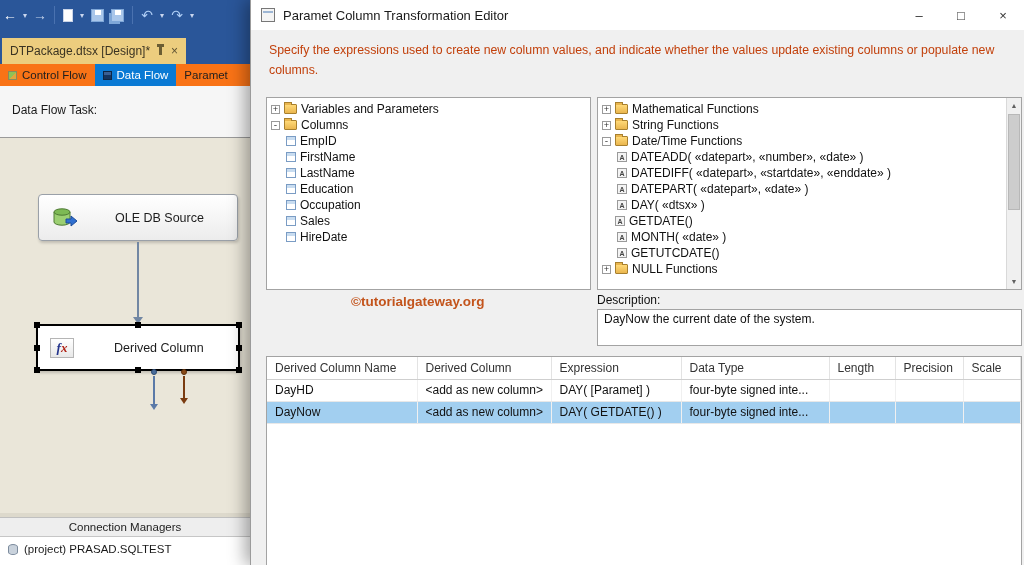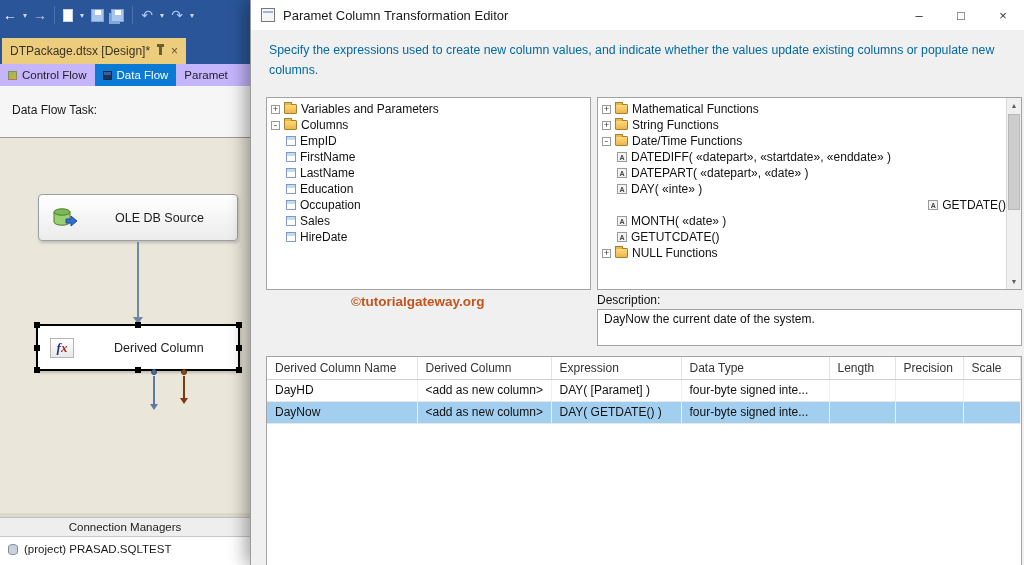--- a/index.html
+++ b/index.html
@@ -17,21 +17,21 @@
   .shape-floppy::before { content: ""; position: absolute; left: 3px; top: 0; width: 6px; height: 5px; background: #fff; }
   .shape-floppy-all { width: 13px; height: 13px; background: #a9c6ea; border: 1px solid #7fa7d8; position: relative; box-shadow: -3px 3px 0 -1px #7fa7d8; }
   .shape-floppy-all::before { content: ""; position: absolute; left: 3px; top: 0; width: 6px; height: 5px; background: #fff; }
 
   .doc-tab-row { position: absolute; left: 2px; top: 38px; display: flex; }
   .doc-tab { display: flex; align-items: center; gap: 6px; height: 26px; padding: 0 8px; background: #eccd7e; color: #3a3322; font-size: 12px; }
   .pin-icon { width: 3px; height: 8px; background: #6b5d33; position: relative; margin: 0 3px; }
   .pin-icon::before { content: ""; position: absolute; top: -3px; left: -2px; width: 7px; height: 3px; background: #6b5d33; }
   .doc-tab-close { font-size: 12px; color: #5d5232; }
 
-  .design-tabs { position: absolute; left: 0; top: 64px; width: 296px; height: 22px; background: #c4b5fd; display: flex; font-size: 11.5px; color: #1e1e1e; overflow: hidden; }
+  .design-tabs { position: absolute; left: 0; top: 64px; width: 296px; height: 22px; background: #f97316; display: flex; font-size: 11.5px; color: #1e1e1e; overflow: hidden; }
   .design-tab { display: flex; align-items: center; gap: 5px; padding: 0 8px; white-space: nowrap; }
   .design-tab.active { background: #0a7ad4; color: #fff; }
   .cf-icon { width: 9px; height: 9px; border: 1px solid #8a8a5a; background: linear-gradient(135deg,#8fc255 50%, #e0a63e 50%); }
   .cube-icon { width: 9px; height: 9px; background: linear-gradient(#3a5f92 40%, #16355d 40%); border: 1px solid #0d2744; }
 
   .task-row { position: absolute; left: 0; top: 86px; width: 250px; height: 51px; background: #f6f6f6; }
   .task-label { position: absolute; left: 12px; top: 17px; font-size: 12px; color: #1a1a1a; }
   .task-combo { position: absolute; left: 110px; top: 12px; width: 140px; height: 25px; background: #fff; border: 1px solid #8ca6c6; display: flex; align-items: center; gap: 5px; padding: 0 6px; font-size: 12px; color: #1a1a1a; overflow: hidden; }
 
   .surface { position: absolute; left: 0; top: 137px; width: 250px; bottom: 52px; background: #eae6d9; border-top: 1px solid #9a9a9a; }
@@ -62,21 +62,21 @@
   .db-icon { width: 10px; height: 11px; background: #c9d2dc; border: 1px solid #7c8b9d; border-radius: 5px / 3px; }
 
   
   .dialog { position: absolute; left: 250px; top: 0; width: 774px; height: 565px; background: #f0f0f0; border-left: 1px solid #9b9b9b; box-shadow: -5px 0 16px rgba(0,0,0,0.35); }
   .titlebar { height: 30px; background: #fff; display: flex; align-items: center; padding-left: 10px; gap: 8px; }
   .dialog-icon { width: 14px; height: 14px; border: 1px solid #777; background: #f4f4f4; position: relative; }
   .dialog-icon::before { content: ""; position: absolute; left: 1px; right: 1px; top: 2px; height: 2px; background: #9db6d4; }
   .title-text { font-size: 13px; color: #1a1a1a; }
   .win-buttons { margin-left: auto; display: flex; height: 30px; }
   .win-btn { width: 42px; display: flex; align-items: center; justify-content: center; font-size: 13px; color: #333; }
-  .intro { margin: 11px 16px 16px 18px; font-size: 12.3px; color: #0369a1; line-height: 1.6; }
+  .intro { margin: 11px 16px 16px 18px; font-size: 12.3px; color: #c2410c; line-height: 1.6; }
 
   .panels { position: absolute; left: 15px; top: 97px; right: 2px; height: 193px; display: flex; gap: 6px; }
   .panel { background: #fff; border: 1px solid #a3a3a3; overflow: hidden; position: relative; }
   .panel-left { width: 325px; }
   .panel-right { flex: 1; }
   .tree { padding-top: 3px; font-size: 12px; color: #111; }
   .tree-row { display: flex; align-items: center; height: 16px; gap: 4px; white-space: nowrap; }
   .exp { flex: 0 0 9px; width: 9px; height: 9px; border: 1px solid #9a9a9a; background: #fff; font: 9px/8px "Liberation Mono", monospace; text-align: center; color: #333; }
   .folder-icon { flex: 0 0 13px; width: 13px; height: 10px; background: linear-gradient(#ffd978, #eab64e); border: 1px solid #a8802e; border-radius: 1px; position: relative; }
   .folder-icon::before { content: ""; position: absolute; top: -3px; left: -1px; width: 6px; height: 2px; background: #eab64e; border: 1px solid #a8802e; border-bottom: none; }
@@ -264,31 +264,35 @@
               <span class="folder-icon"></span>
               <span>String Functions</span>
             </div>
             <div class="tree-row" style="padding-left: 4px;">
               <span class="exp">-</span>
               <span class="folder-icon"></span>
               <span>Date/Time Functions</span>
             </div>
             <div class="tree-row" style="padding-left: 19px;">
               <span class="function-icon"></span>
+              <span>DATEADD( «datepart», «number», «date» )</span>
+            </div>
+            <div class="tree-row" style="padding-left: 19px;">
+              <span class="function-icon"></span>
               <span>DATEDIFF( «datepart», «startdate», «enddate» )</span>
             </div>
             <div class="tree-row" style="padding-left: 19px;">
               <span class="function-icon"></span>
               <span>DATEPART( «datepart», «date» )</span>
             </div>
             <div class="tree-row" style="padding-left: 19px;">
               <span class="function-icon"></span>
-              <span>DAY( «inte» )</span>
-            </div>
-            <div class="tree-row" style="padding-left: 27px; justify-content: flex-end;">
+              <span>DAY( «dtsx» )</span>
+            </div>
+            <div class="tree-row" style="padding-left: 17px;">
               <span class="function-icon"></span>
               <span>GETDATE()</span>
             </div>
             <div class="tree-row" style="padding-left: 19px;">
               <span class="function-icon"></span>
               <span>MONTH( «date» )</span>
             </div>
             <div class="tree-row" style="padding-left: 19px;">
               <span class="function-icon"></span>
               <span>GETUTCDATE()</span>

